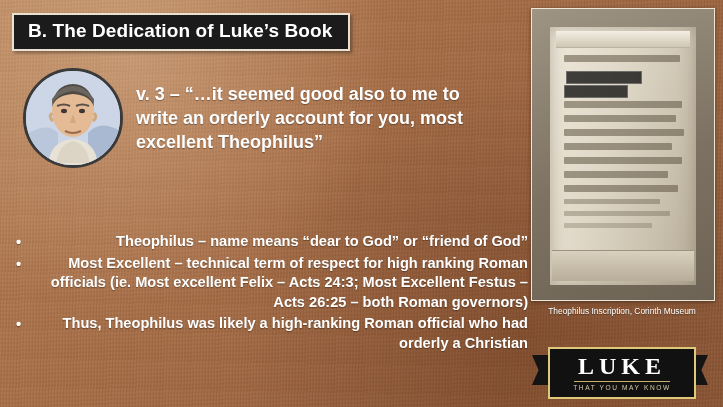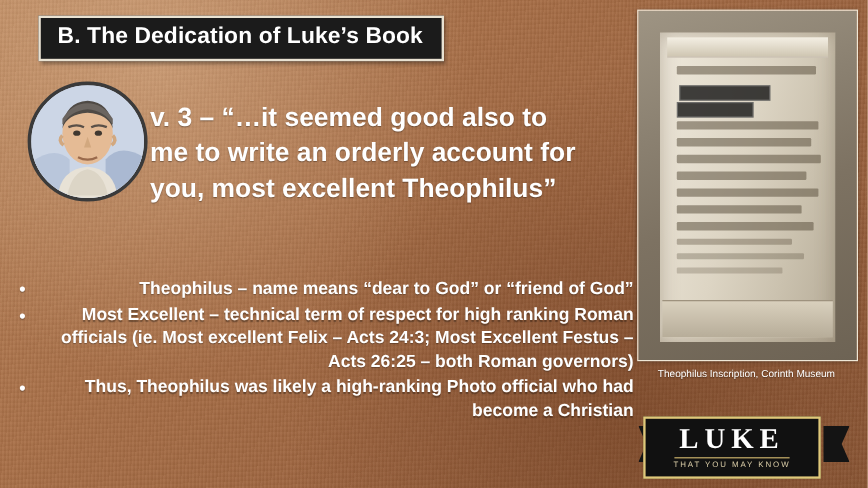--- a/index.html
+++ b/index.html
@@ -29,21 +29,20 @@
 
   
   #title-banner {
     position: absolute;
     left: 12px;
     top: 13px;
     background: #1b1b1b;
     border: 2px solid #e9e2d2;
     padding: 5px 16px 7px 14px;
     box-shadow: 2px 2px 3px rgba(0,0,0,0.35);
-    margin-left: 20px;
   }
   #title-text {
     color: #ffffff;
     font-size: 19px;
     font-weight: bold;
     letter-spacing: 0.1px;
     white-space: nowrap;
   }
 
   
@@ -55,25 +54,25 @@
     height: 94px;
     border-radius: 50%;
     border: 3px solid #3a3a3a;
     background: #cfd7e4;
     overflow: hidden;
   }
 
   
   #verse {
     position: absolute;
-    left: 125px;
+    left: 136px;
     top: 83px;
     width: 368px;
     color: #ffffff;
-    font-size: 22px;
+    font-size: 18px;
     font-weight: bold;
     line-height: 1.33;
     text-shadow: 0 1px 1px rgba(0,0,0,0.35);
   }
 
   
   #bullets {
     position: absolute;
     left: 16px;
     top: 232px;
@@ -195,21 +194,21 @@
     position: absolute;
     top: 14px;
     width: 22px;
     height: 30px;
     background: #141414;
   }
   #logo-ribbon-left { left: 0; clip-path: polygon(0 0, 100% 0, 100% 100%, 0 100%, 30% 50%); }
   #logo-ribbon-right { right: 0; clip-path: polygon(0 0, 100% 0, 70% 50%, 100% 100%, 0 100%); }
   #logo-box {
     position: absolute;
-    left: 4px;
+    left: 16px;
     top: 6px;
     width: 144px;
     height: 48px;
     background: #111111;
     border: 2px solid #e0c87a;
     display: flex;
     flex-direction: column;
     align-items: center;
     justify-content: center;
   }
@@ -270,21 +269,21 @@
     <div class="bullet-row">
       <span class="bullet-dot">•</span>
       <span class="bullet-text">Theophilus – name means “dear to God” or “friend of God”</span>
     </div>
     <div class="bullet-row">
       <span class="bullet-dot">•</span>
       <span class="bullet-text">Most Excellent – technical term of respect for high ranking Roman officials (ie. Most excellent Felix – Acts 24:3; Most Excellent Festus – Acts 26:25 – both Roman governors)</span>
     </div>
     <div class="bullet-row">
       <span class="bullet-dot">•</span>
-      <span class="bullet-text">Thus, Theophilus was likely a high-ranking Photo official who had become a Christian</span>
+      <span class="bullet-text">Thus, Theophilus was likely a high-ranking Roman official who had orderly a Christian</span>
     </div>
   </div>
 
   <div id="photo-panel">
     <div id="photo-frame">
       <div id="stone">
         <div id="stone-cap"></div>
         <div id="stone-base"></div>
         <div class="inscr-line" style="top:28px; width:116px;"></div>
         <div id="highlight-box"></div>

